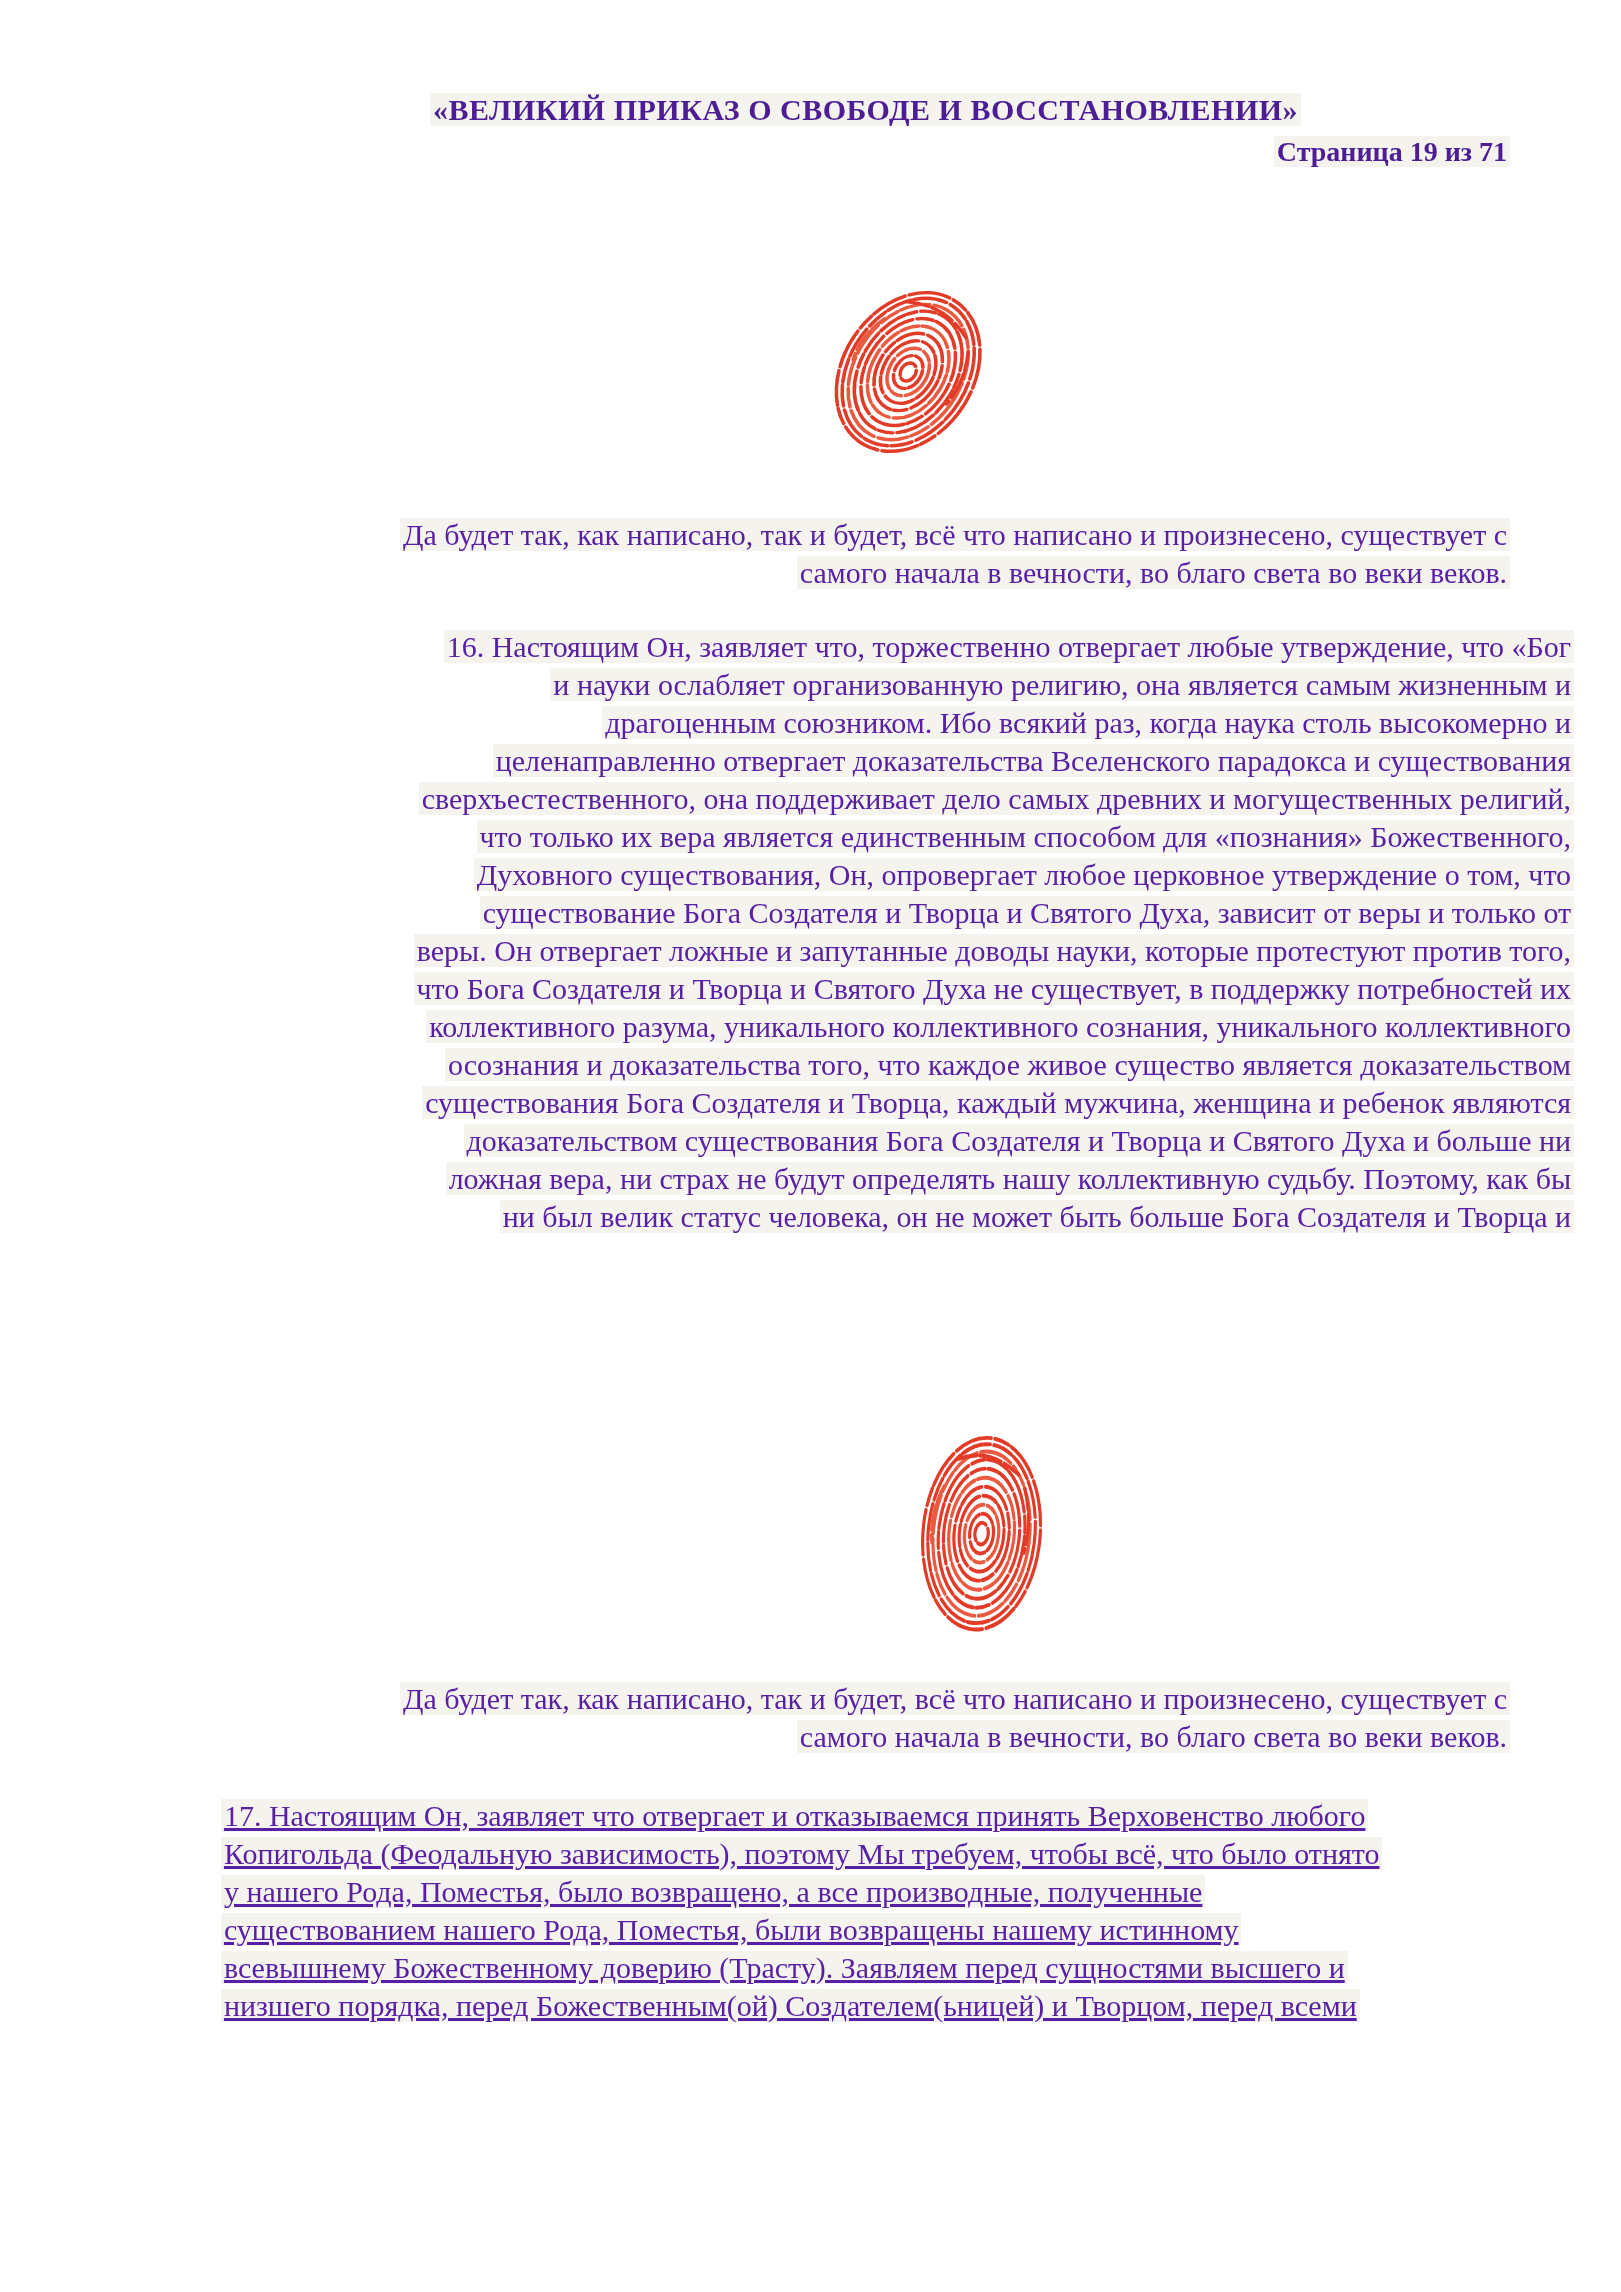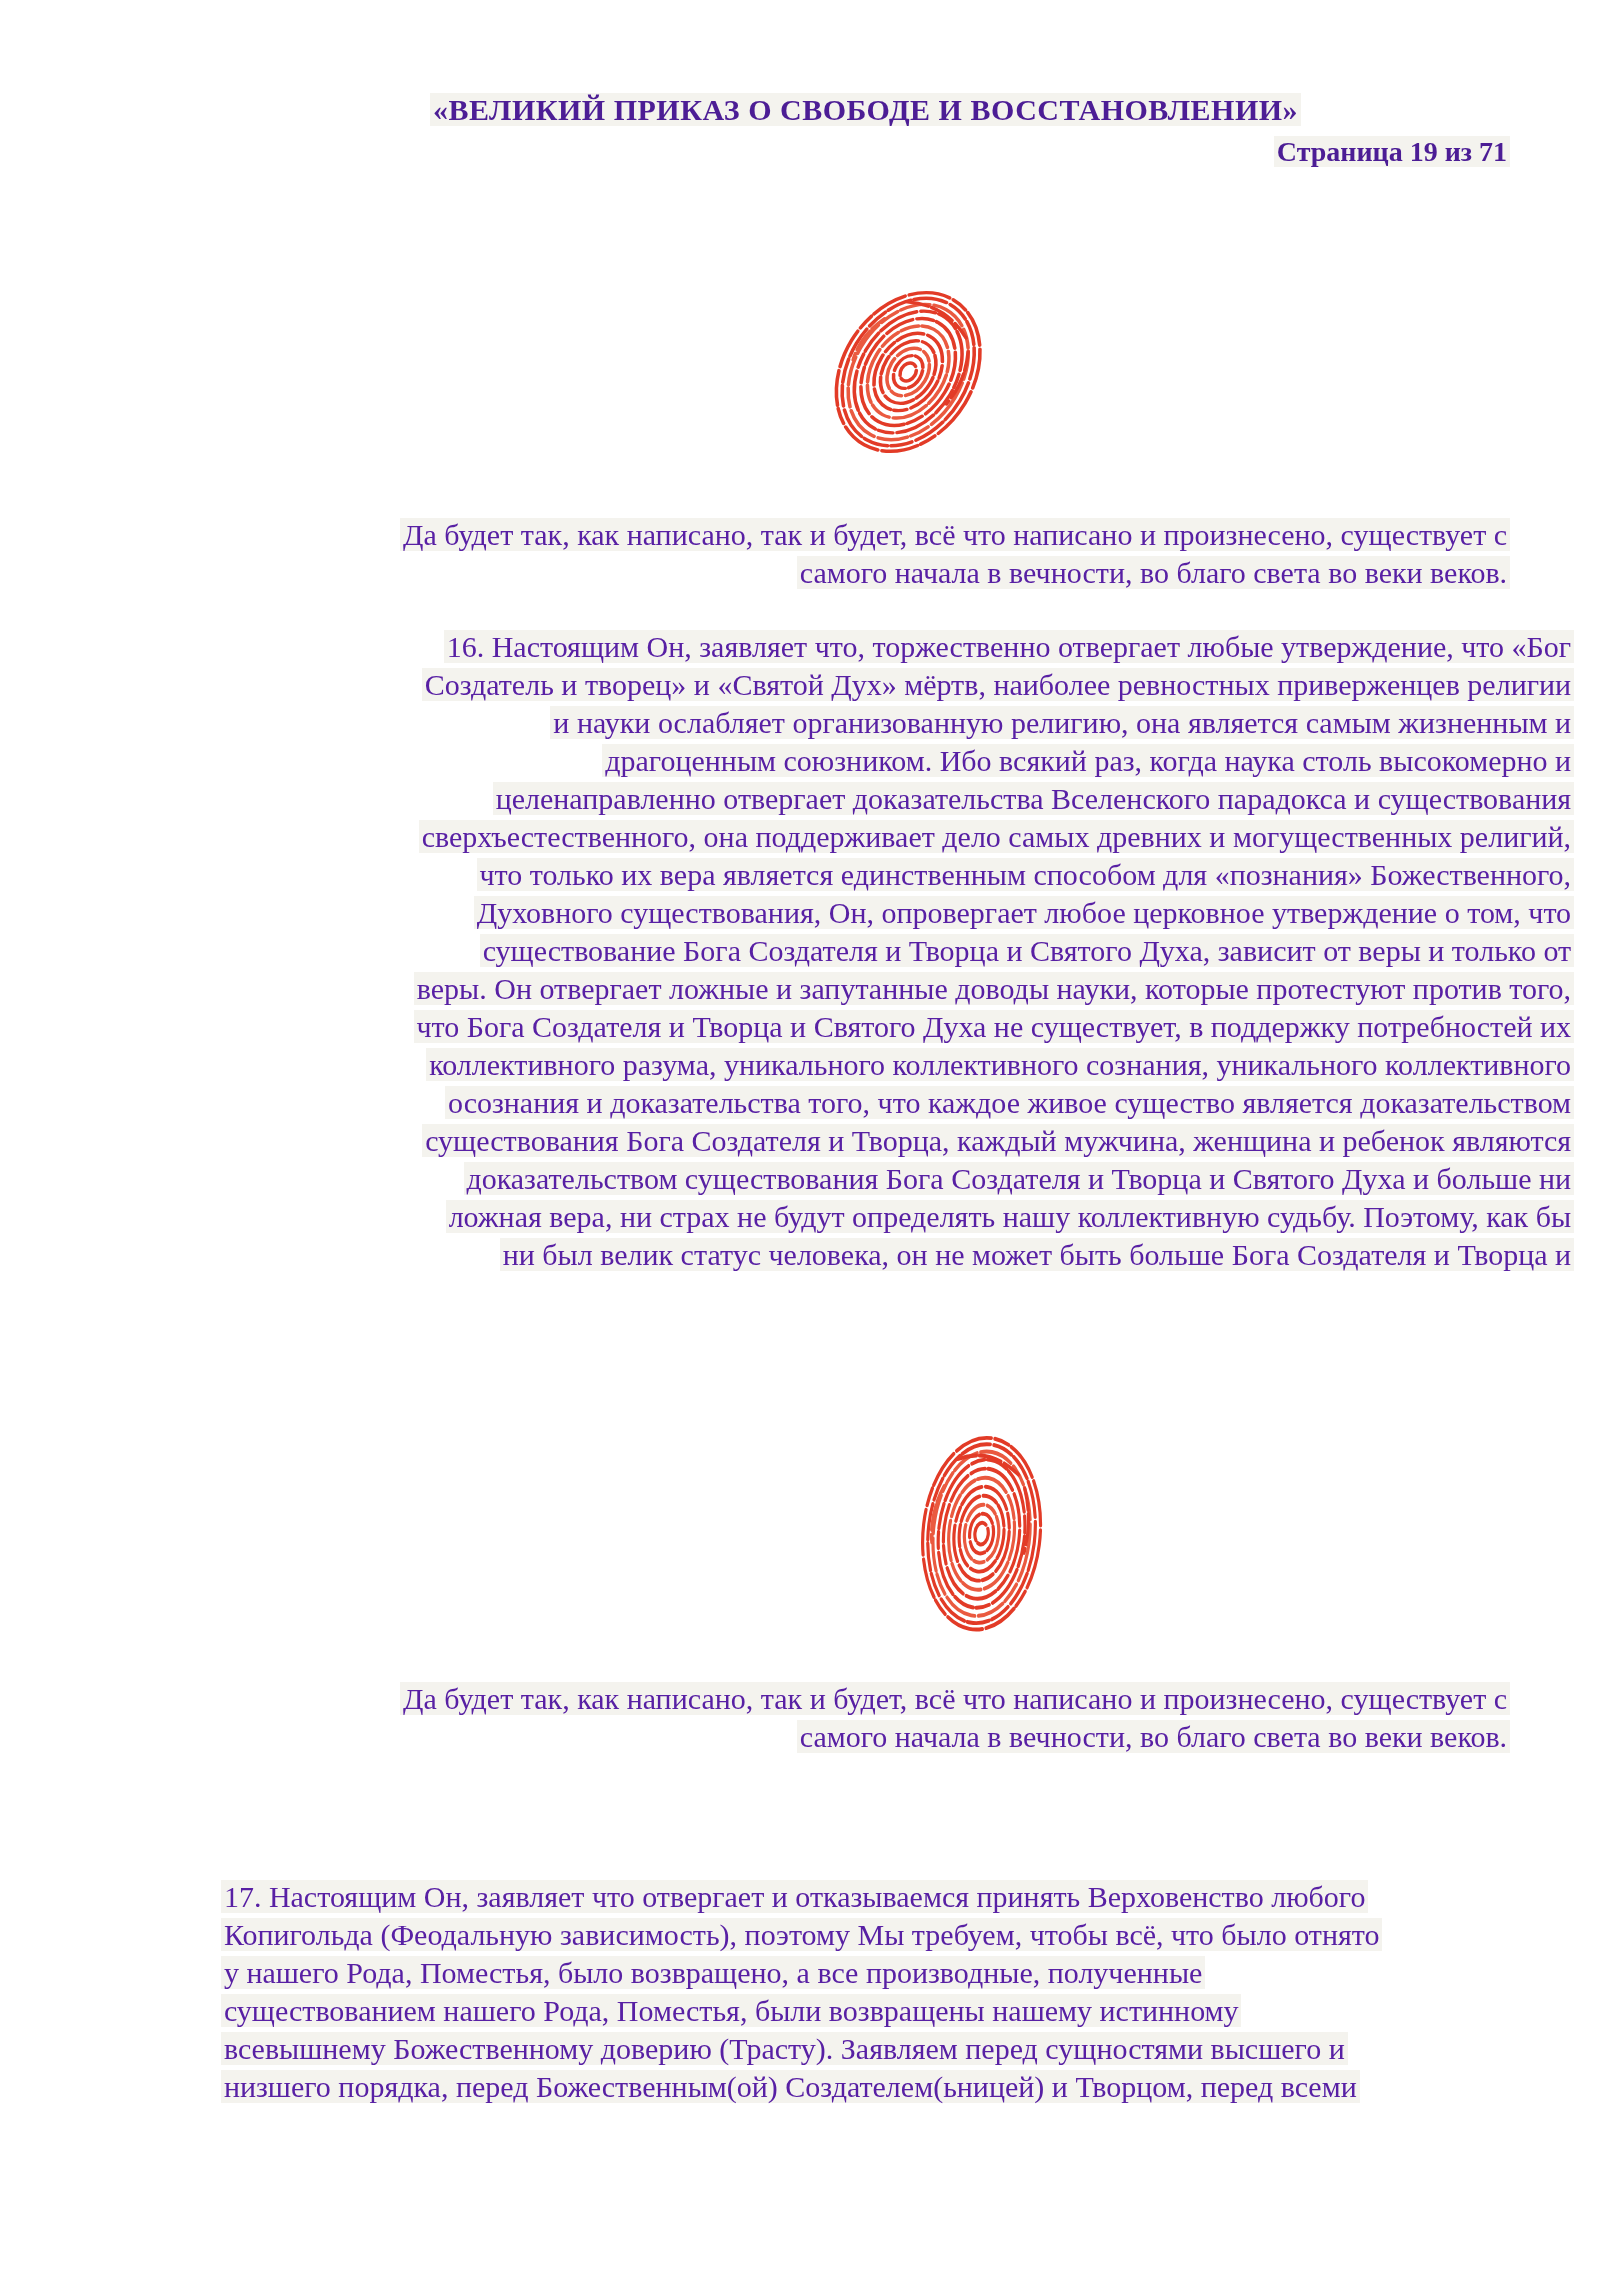--- a/index.html
+++ b/index.html
@@ -89,21 +89,20 @@
     </svg>
   </div>
 
   <div class="quote" style="top:516px;">
       <div class="tl"><span class="hl">Да будет так, как написано, так и будет, всё что написано и произнесено, существует с</span></div>
       <div class="tl"><span class="hl">самого начала в вечности, во благо света во веки веков.</span></div>
     </div>
 
   <div class="para" style="top:628px;text-align:right;">
       <div class="tl"><span class="hl">16. Настоящим Он, заявляет что, торжественно отвергает любые утверждение, что «Бог</span></div>
-      <div class="tl"><span class="hl">Создатель и творец» и «Святой Дух» мёртв, наиболее ревностных приверженцев религии</span></div>
       <div class="tl"><span class="hl">и науки ослабляет организованную религию, она является самым жизненным и</span></div>
       <div class="tl"><span class="hl">драгоценным союзником. Ибо всякий раз, когда наука столь высокомерно и</span></div>
       <div class="tl"><span class="hl">целенаправленно отвергает доказательства Вселенского парадокса и существования</span></div>
       <div class="tl"><span class="hl">сверхъестественного, она поддерживает дело самых древних и могущественных религий,</span></div>
       <div class="tl"><span class="hl">что только их вера является единственным способом для «познания» Божественного,</span></div>
       <div class="tl"><span class="hl">Духовного существования, Он, опровергает любое церковное утверждение о том, что</span></div>
       <div class="tl"><span class="hl">существование Бога Создателя и Творца и Святого Духа, зависит от веры и только от</span></div>
       <div class="tl"><span class="hl">веры. Он отвергает ложные и запутанные доводы науки, которые протестуют против того,</span></div>
       <div class="tl"><span class="hl">что Бога Создателя и Творца и Святого Духа не существует, в поддержку потребностей их</span></div>
       <div class="tl"><span class="hl">коллективного разума, уникального коллективного сознания, уникального коллективного</span></div>
@@ -120,21 +119,21 @@
         <use href="#fpRings"></use>
       </g>
     </svg>
   </div>
 
   <div class="quote" style="top:1680px;">
       <div class="tl"><span class="hl">Да будет так, как написано, так и будет, всё что написано и произнесено, существует с</span></div>
       <div class="tl"><span class="hl">самого начала в вечности, во благо света во веки веков.</span></div>
     </div>
 
-  <div class="para" style="top:1878px;">
+  <div class="para" style="top:1797px;text-decoration:underline;">
       <div class="tl"><span class="hl">17. Настоящим Он, заявляет что отвергает и отказываемся принять Верховенство любого</span></div>
       <div class="tl"><span class="hl">Копигольда (Феодальную зависимость), поэтому Мы требуем, чтобы всё, что было отнято</span></div>
       <div class="tl"><span class="hl">у нашего Рода, Поместья, было возвращено, а все производные, полученные</span></div>
       <div class="tl"><span class="hl">существованием нашего Рода, Поместья, были возвращены нашему истинному</span></div>
       <div class="tl"><span class="hl">всевышнему Божественному доверию (Трасту). Заявляем перед сущностями высшего и</span></div>
       <div class="tl"><span class="hl">низшего порядка, перед Божественным(ой) Создателем(ьницей) и Творцом, перед всеми</span></div>
     </div>
 
 </div>
 

